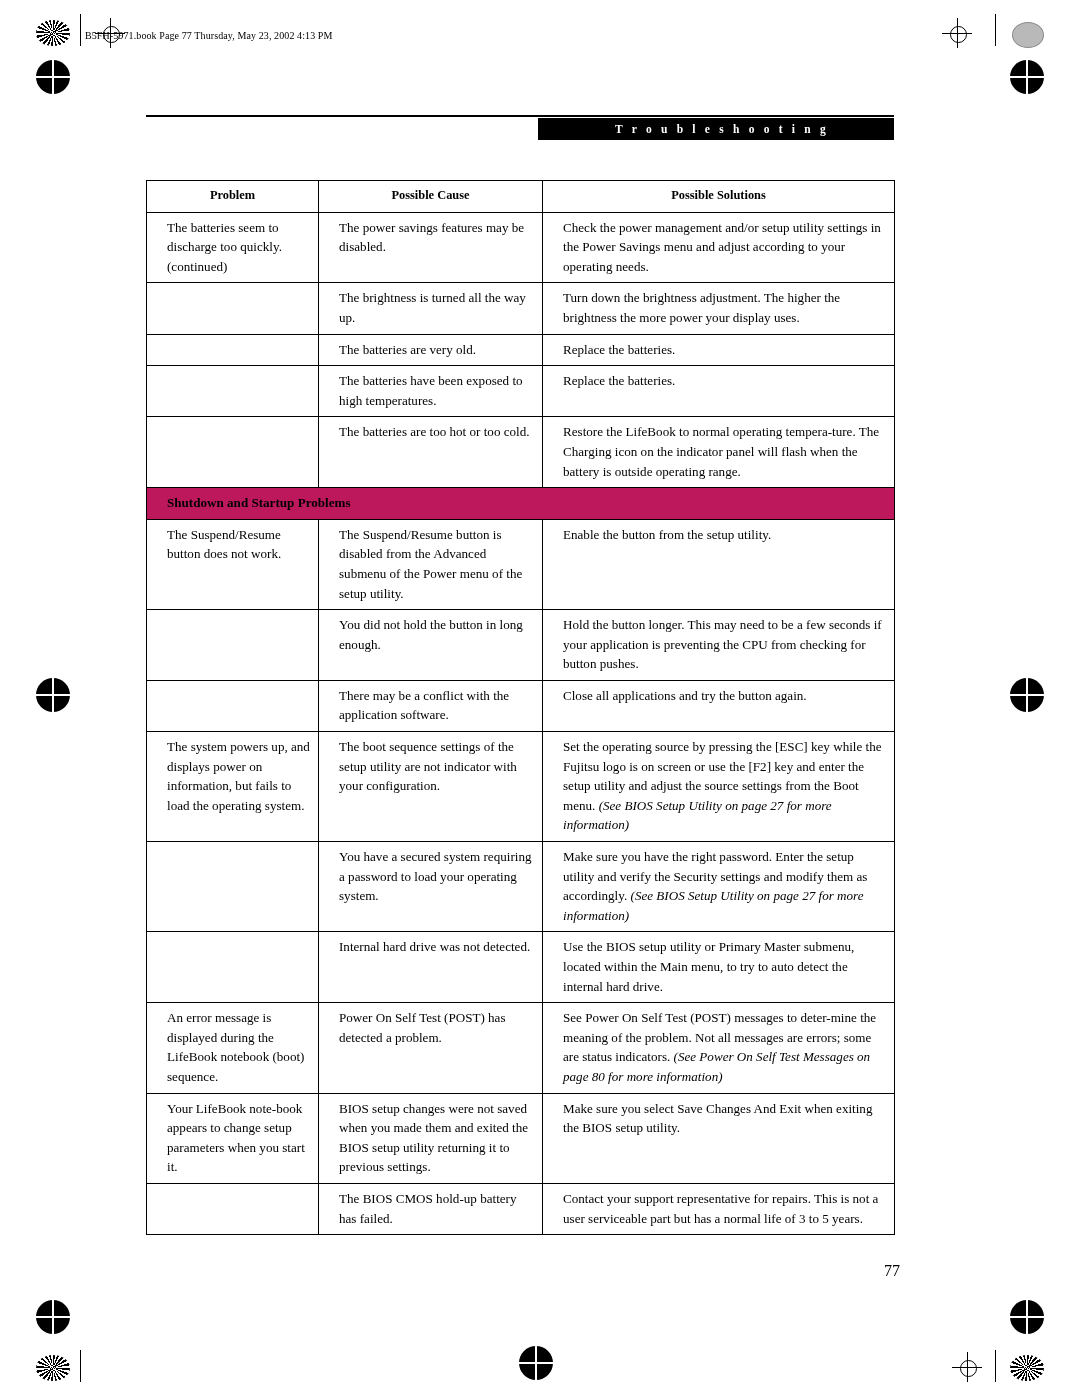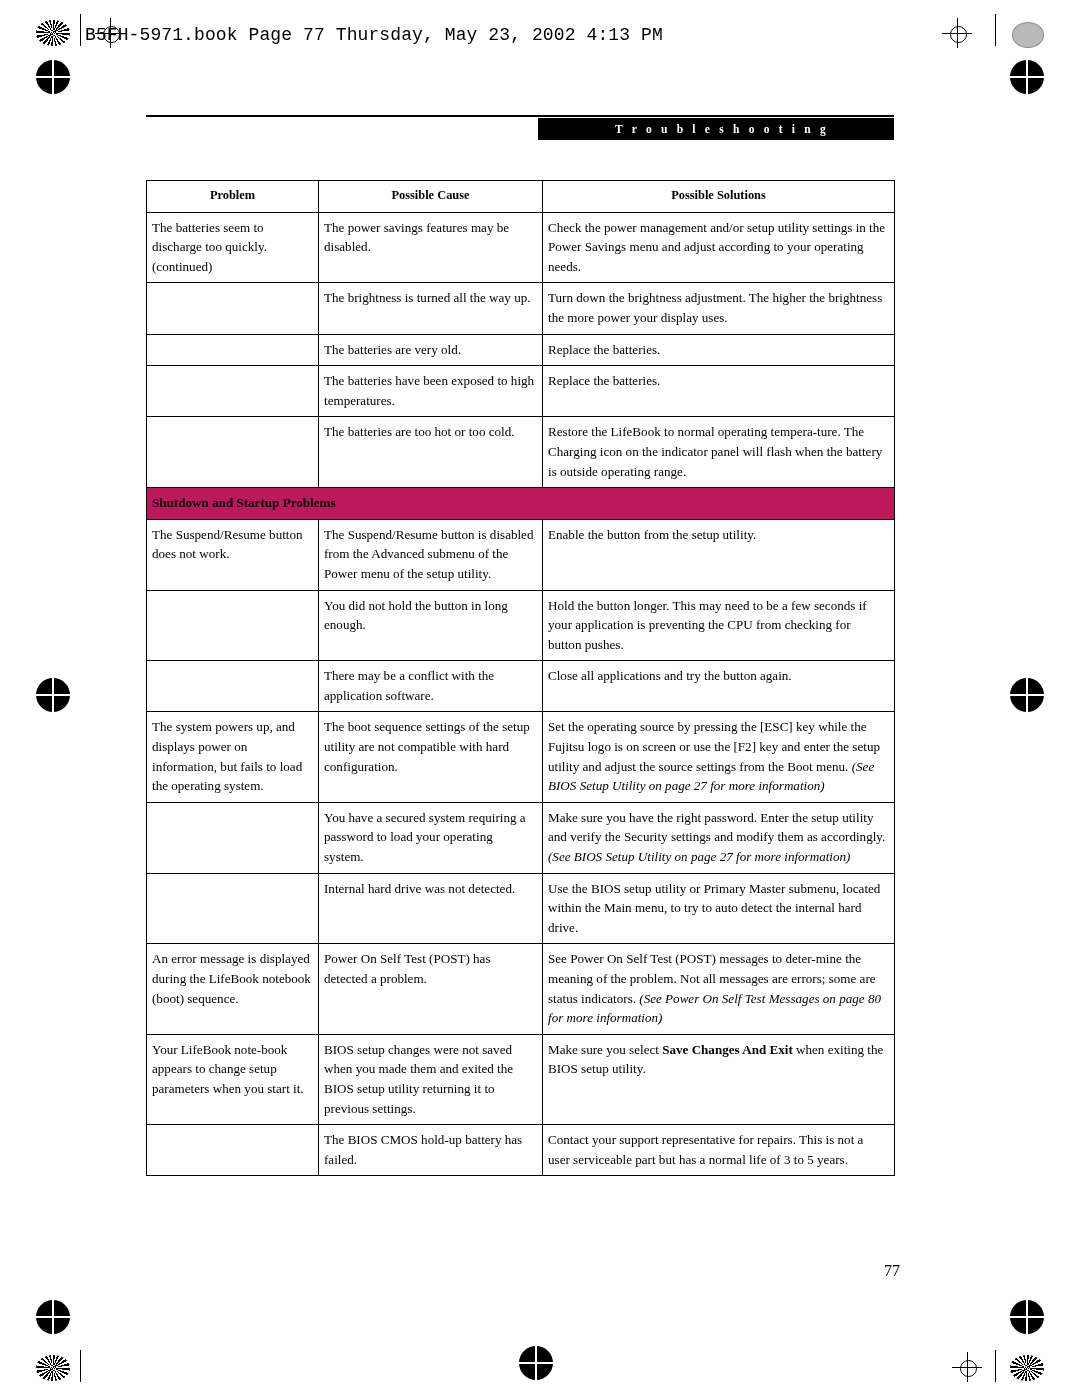--- a/index.html
+++ b/index.html
@@ -107,22 +107,22 @@
     position: absolute;
     left: 85px;
     top: 20px;
     width: 900px;
     height: 30px;
     display: flex;
     align-items: center;
     gap: 10px;
   }
   .headerbar .hdr-text {
-    font-family: Liberation Mono, monospace;
-    font-size: 18px;
+    font-family: Liberation Serif, serif;
+    font-size: 10px;
     letter-spacing: 0.1px;
     white-space: nowrap;
   }
 
   
   .page {
     position: absolute;
     left: 0;
     top: 0;
     width: 1080px;
@@ -164,21 +164,21 @@
     width: 748px;
     border-collapse: collapse;
     table-layout: fixed;
     font-size: 13.1px;
     line-height: 19.6px;
     border-radius: 19px;
   }
   table.tshoot td, table.tshoot th {
     border: 1px solid #000;
     vertical-align: top;
-    padding: 5px 7px 6px 5px;
+    padding: 5px 7px 6px 20px;
     box-sizing: border-box;
   }
   table.tshoot th {
     text-align: center;
     font-weight: bold;
     font-size: 12.4px;
     padding: 5px 4px 6px 4px;
   }
   col.c1 { width: 172px; }
   col.c2 { width: 224px; }
@@ -194,21 +194,21 @@
     border-top: none;
     border-bottom: none;
   }
   td.blank-first {
     border-bottom: none;
   }
   td.blank-last {
     border-top: none;
   }
   .it { font-style: italic; }
-  .bd { font-weight: bold; }
+  .bd { font-weight: normal; }
 
   .pagenum {
     position: absolute;
     left: 860px;
     top: 1262px;
     width: 40px;
     text-align: right;
     font-size: 16px;
   }
 </style>
@@ -308,21 +308,21 @@
         <td>Hold the button longer. This may need to be a few seconds if your application is preventing the CPU from checking for button pushes.</td>
       </tr>
       <tr>
         <td class="blank-last"></td>
         <td>There may be a conflict with the application software.</td>
         <td>Close all applications and try the button again.</td>
       </tr>
 
       <tr>
         <td>The system powers up, and displays power on information, but fails to load the operating system.</td>
-        <td>The boot sequence settings of the setup utility are not compatible with hard configuration.</td>
+        <td>The boot sequence settings of the setup utility are not indicator with your configuration.</td>
         <td><span>Set the operating source by pressing the [ESC] key while the Fujitsu logo is on screen or use the [F2] key and enter the setup utility and adjust the source settings from the Boot menu. </span><span class="it">(See BIOS Setup Utility on page 27 for more information)</span></td>
       </tr>
       <tr>
         <td class="blank-first"></td>
         <td>You have a secured system requiring a password to load your operating system.</td>
         <td><span>Make sure you have the right password. Enter the setup utility and verify the Security settings and modify them as accordingly. </span><span class="it">(See BIOS Setup Utility on page 27 for more information)</span></td>
       </tr>
       <tr>
         <td class="blank-last"></td>
         <td>Internal hard drive was not detected.</td>

